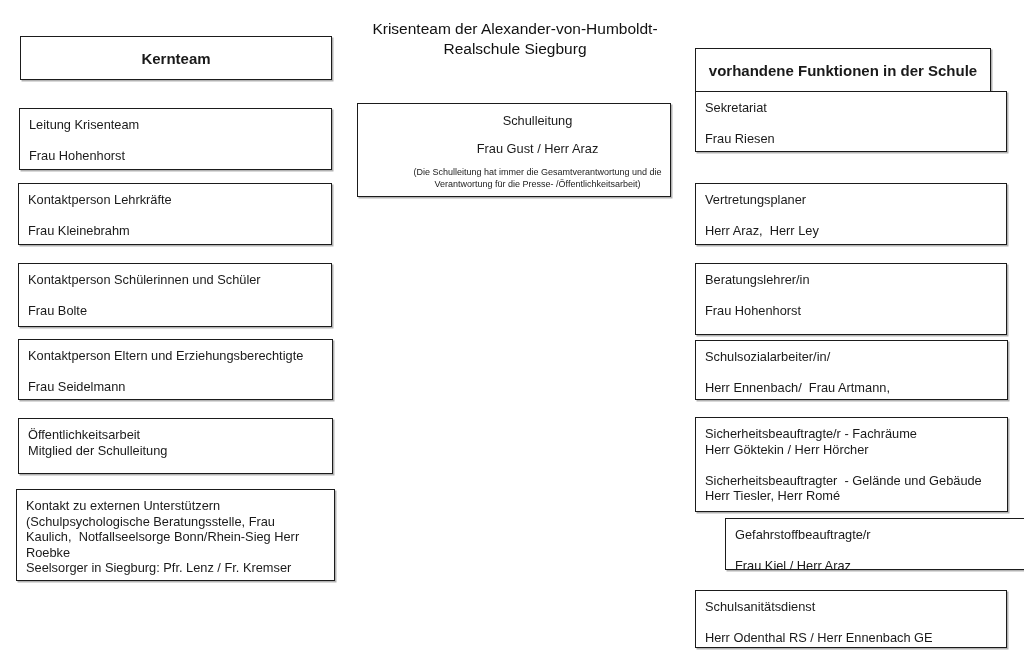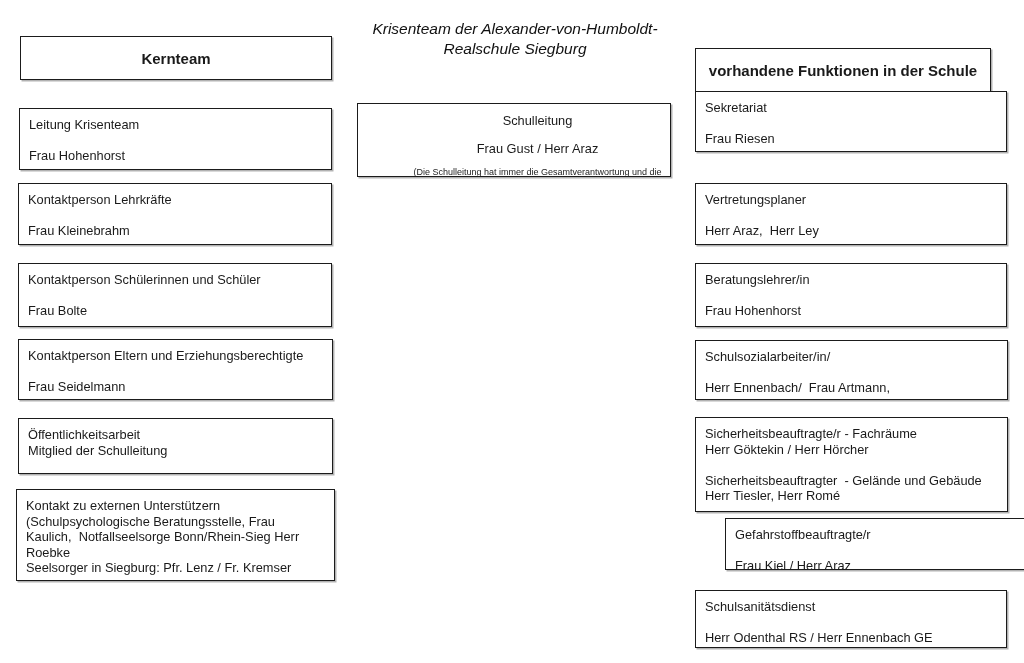--- a/index.html
+++ b/index.html
@@ -4,21 +4,21 @@
 <style>
   html,body { margin:0; padding:0; background:#ffffff; }
   .canvas {
     position:relative; width:1024px; height:663px; background:#ffffff;
     font-family:"Liberation Sans","DejaVu Sans",sans-serif;
     color:#1a1a1a; overflow:hidden;
   }
   .title {
     position:absolute; left:344px; top:19px; width:342px;
     text-align:center; font-size:15.5px; line-height:1.28;
-    white-space:pre-line; color:#111;font-style:italic;
+    white-space:pre-line; color:#111;
   }
   .box {
     position:absolute; background:#ffffff;
     border:1.6px solid #1b1b1b;
     box-shadow:1.5px 1.5px 0 rgba(0,0,0,0.30);
     box-sizing:border-box; overflow:hidden;
   }
   .hdr {
     display:flex; align-items:center; justify-content:center;
     font-weight:bold; font-size:15px; text-align:center;
@@ -37,26 +37,26 @@
   }
   
   #title-block { }
   #lh  { left:20px;  top:36px;  width:312px; height:44px; }
   #lb1 { left:19px;  top:108px; width:313px; height:62px; }
   #lb2 { left:18px;  top:183px; width:314px; height:62px; }
   #lb3 { left:18px;  top:263px; width:314px; height:64px; }
   #lb4 { left:18px;  top:339px; width:315px; height:61px; }
   #lb5 { left:18px;  top:418px; width:315px; height:56px; }
   #lb6 { left:16px;  top:489px; width:319px; height:92px; }
-  #mb1 { left:357px; top:103px; width:314px; height:74px;padding-left:47px; }
+  #mb1 { left:357px; top:103px; width:314px; height:94px;padding-left:47px; }
   #mb2 { left:357px; top:210px; width:314px; height:119px; }
   #rh  { left:695px; top:48px;  width:296px; height:44px; }
   #rb1 { left:695px; top:91px; width:312px; height:61px; }
   #rb2 { left:695px; top:183px; width:312px; height:62px; }
-  #rb3 { left:695px; top:263px; width:312px; height:64px; }
+  #rb3 { left:695px; top:263px; width:312px; height:72px; }
   #rb4 { left:695px; top:340px; width:313px; height:60px; }
   #rb5 { left:695px; top:417px; width:313px; height:95px; }
   #rb6 { left:715px; top:518px; width:312px; height:52px;margin-left:10px; }
   #rb7 { left:695px; top:590px; width:312px; height:58px; }
 </style>
 </head>
 <body>
 
 <div class="canvas">
 

